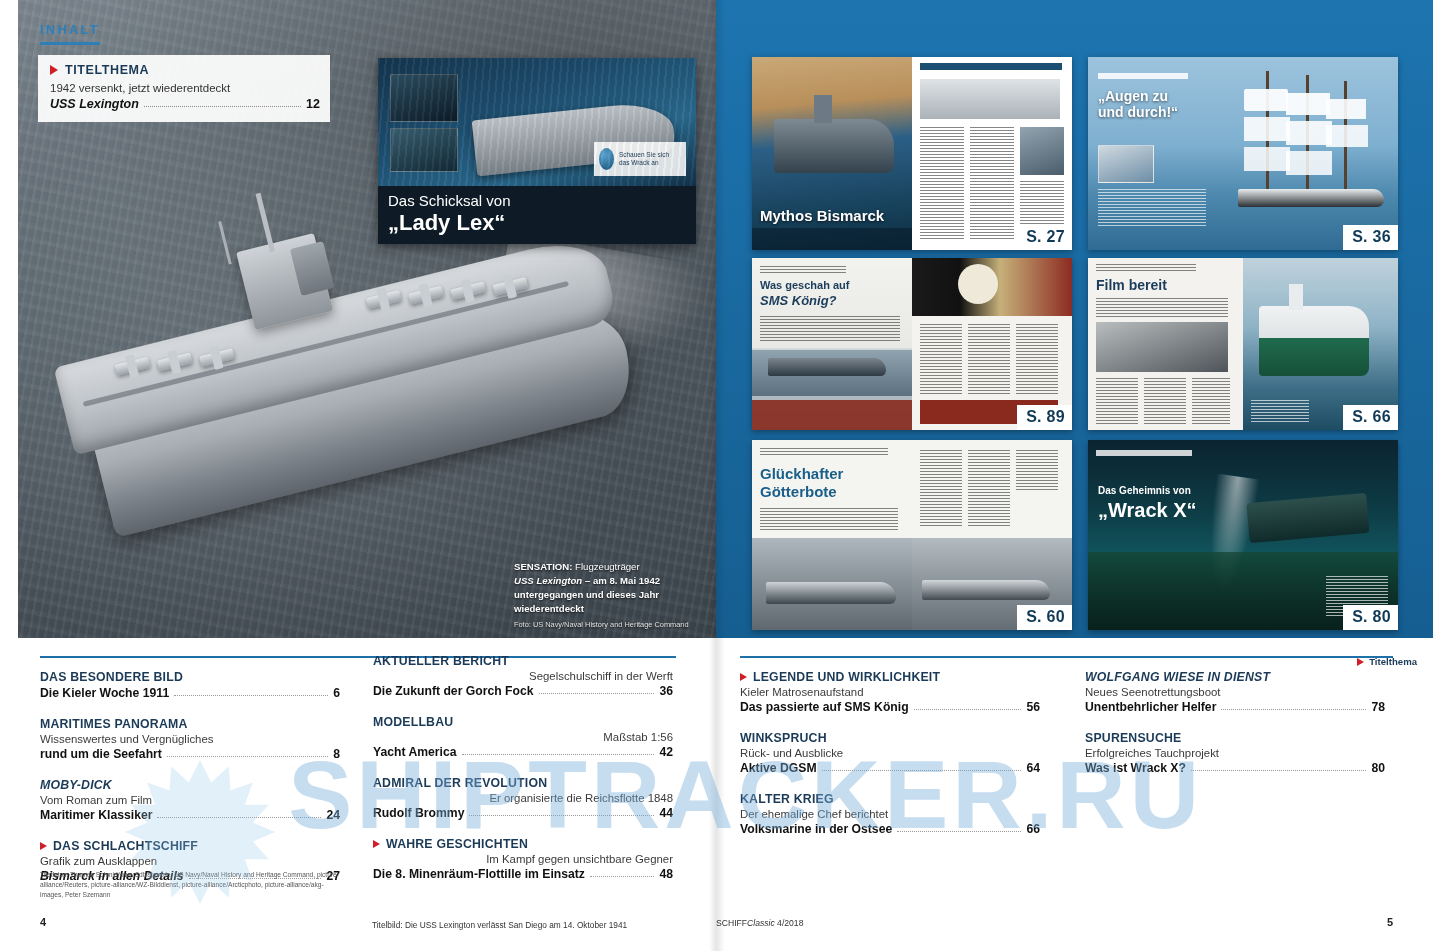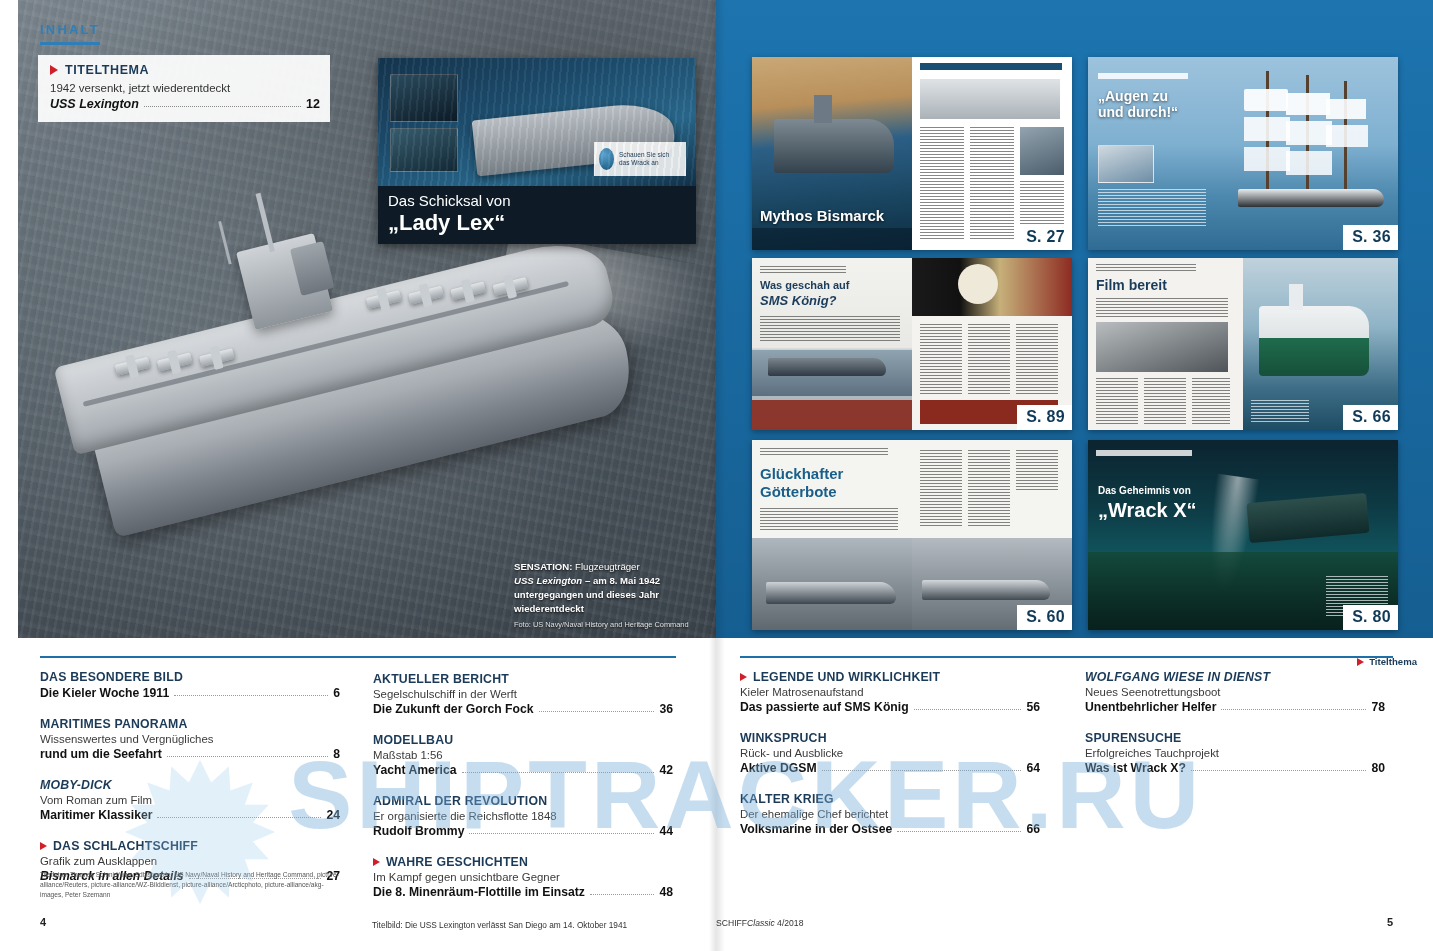--- a/index.html
+++ b/index.html
@@ -628,21 +628,21 @@
         </div>
         <div class="sub">Grafik zum Ausklappen</div>
         <div class="line">
           <span class="lbl ital">Bismarck in allen Details</span>
           <span class="dots"></span>
           <span class="pg">27</span>
         </div>
       </div>
     </div>
 
-    <div class="col" style="left:373px; top:24px;">
+    <div class="col" style="left:373px; top:6px;text-align:right;">
       <div class="entry">
         <div class="head">AKTUELLER BERICHT</div>
         <div class="sub">Segelschulschiff in der Werft</div>
         <div class="line">
           <span class="lbl">Die Zukunft der Gorch Fock</span>
           <span class="dots"></span>
           <span class="pg">36</span>
         </div>
       </div>
       <div class="entry">

